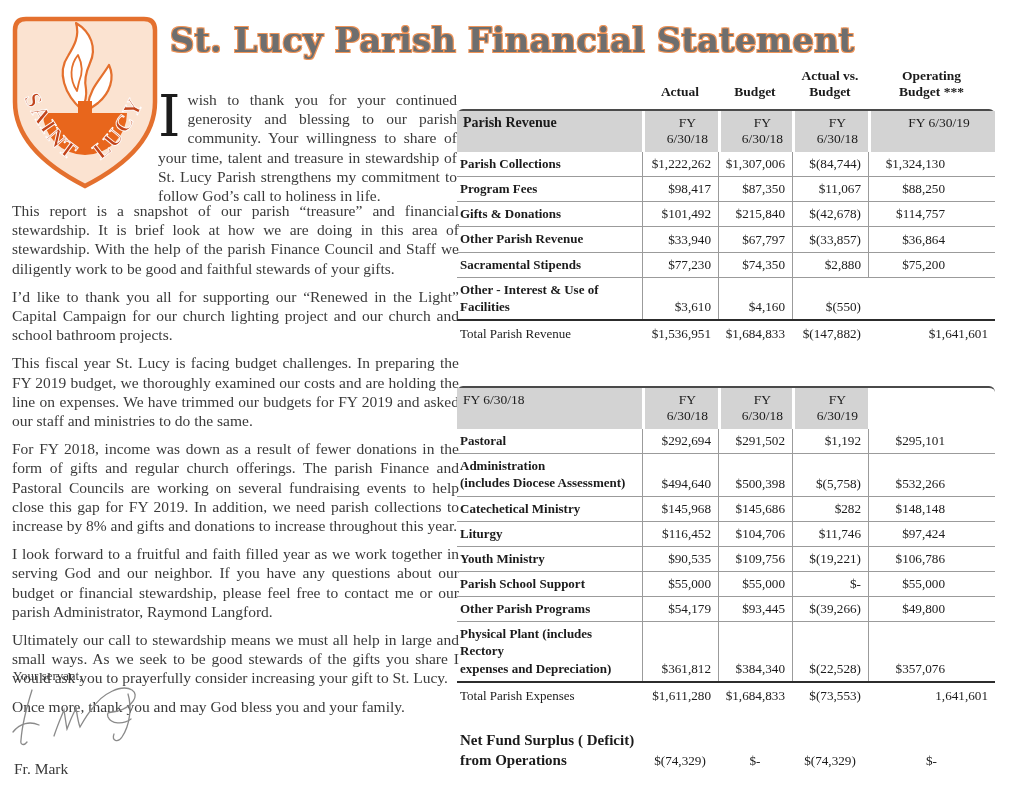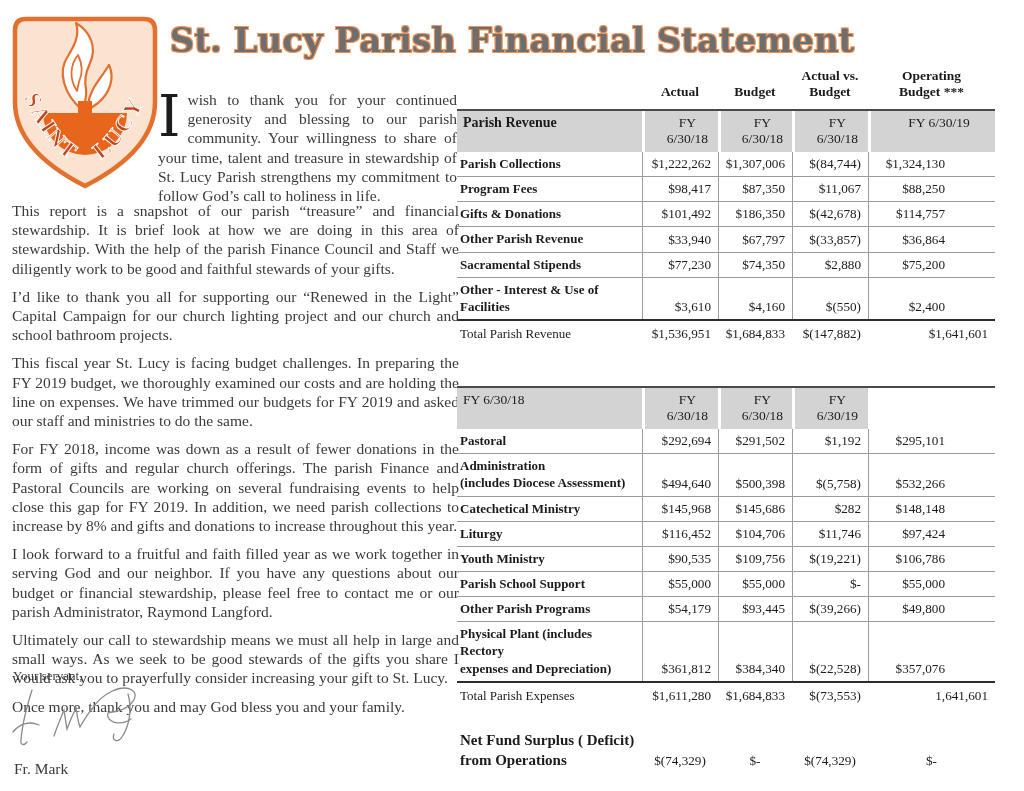--- a/index.html
+++ b/index.html
@@ -57,21 +57,21 @@
   .signer   { position: absolute; left: 14px; top: 760px; font-size: 15.5px; }
 
   
   .tables { position: absolute; left: 457px; top: 68px; width: 538px; color: #1b1b1b; }
   .grid { display: grid; grid-template-columns: 185px 76px 74px 76px 127px; }
 
   .colheads { font-weight: bold; font-size: 13.5px; text-align: center; line-height: 1.22; align-items: end; margin-bottom: 7px; }
   .colheads > div { padding-bottom: 1px; }
   .colheads .c5 { padding-left: 17px; padding-right: 17px; }
 
-  .grayrow { border-top: 2px solid #4a4a4a; }
+  .grayrow { border-top: 2px solid #4a4a4a; border-radius: 6px; }
   .grayrow > div { background: var(--bar-gray,#d3d3d3); padding: 4px 6px 5px; font-size: 13.5px; }
   .grayrow > div + div { border-left: 3px solid #ffffff; text-align: center; padding-left: 14px; padding-right: 2px; }
   .grayrow .sec { font-weight: bold; font-size: 14px; }
 
   .trow { border-bottom: 1px solid #9b9b9b; align-items: end; min-height: 23px; }
   .trow .lbl { font-weight: bold; font-size: 13px; line-height: 1.32; padding: 3px 4px 4px 3px; }
   .trow .val {
     align-self: stretch;
     border-left: 1px solid #9b9b9b;
     display: flex; align-items: flex-end; justify-content: flex-end;
@@ -179,21 +179,21 @@
       <div class="grid trow">
         <div class="lbl">Program Fees</div>
         <div class="val">$98,417</div>
         <div class="val">$87,350</div>
         <div class="val">$11,067</div>
         <div class="val last">$88,250</div>
       </div>
       <div class="grid trow">
         <div class="lbl">Gifts  &amp; Donations</div>
         <div class="val">$101,492</div>
-        <div class="val">$186,350</div>
+        <div class="val">$215,840</div>
         <div class="val">$(42,678)</div>
         <div class="val last">$114,757</div>
       </div>
       <div class="grid trow">
         <div class="lbl">Other Parish Revenue</div>
         <div class="val">$33,940</div>
         <div class="val">$67,797</div>
         <div class="val">$(33,857)</div>
         <div class="val last">$36,864</div>
       </div>
@@ -202,21 +202,20 @@
         <div class="val">$77,230</div>
         <div class="val">$74,350</div>
         <div class="val">$2,880</div>
         <div class="val last">$75,200</div>
       </div>
       <div class="grid trow" style="border-bottom:none">
         <div class="lbl">Other - Interest &amp; Use of Facilities</div>
         <div class="val">$3,610</div>
         <div class="val">$4,160</div>
         <div class="val">$(550)</div>
-        <div class="val last">$2,400</div>
       </div>
 
       <div class="grid totrow">
         <div class="lbl">Total Parish Revenue</div>
         <div class="val">$1,536,951</div>
         <div class="val">$1,684,833</div>
         <div class="val">$(147,882)</div>
         <div class="val last">$1,641,601</div>
       </div>
     </div>

